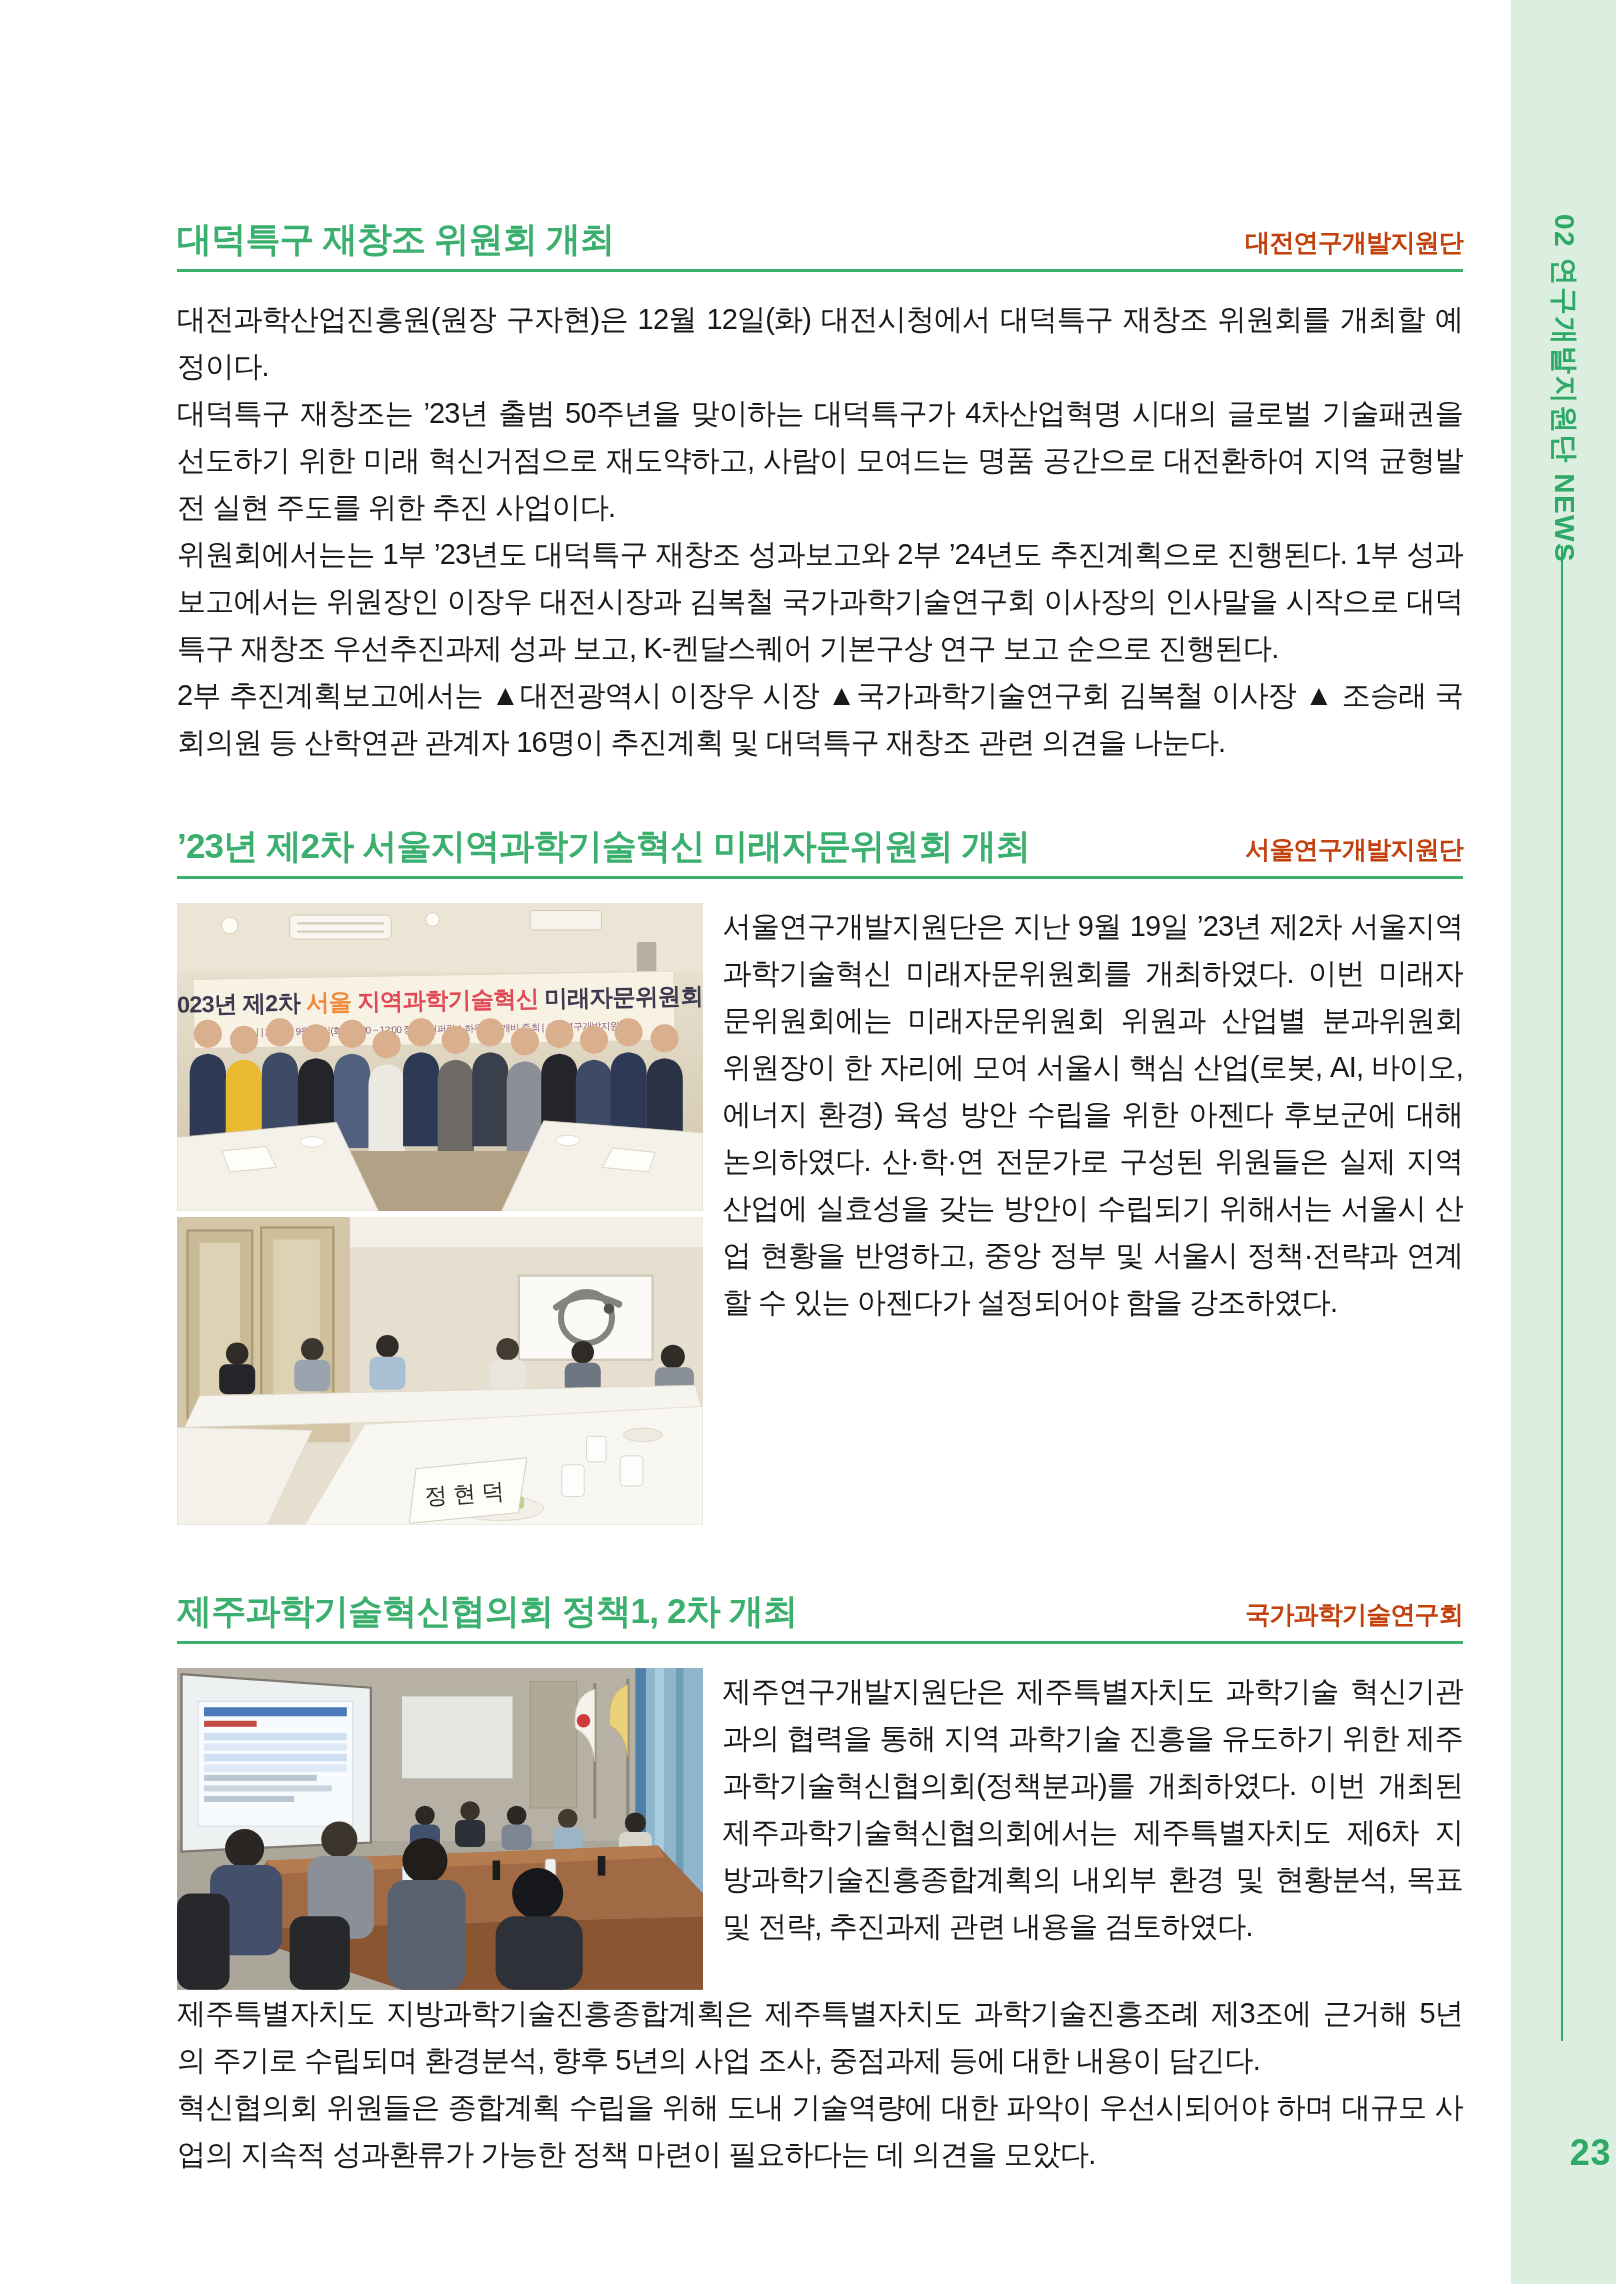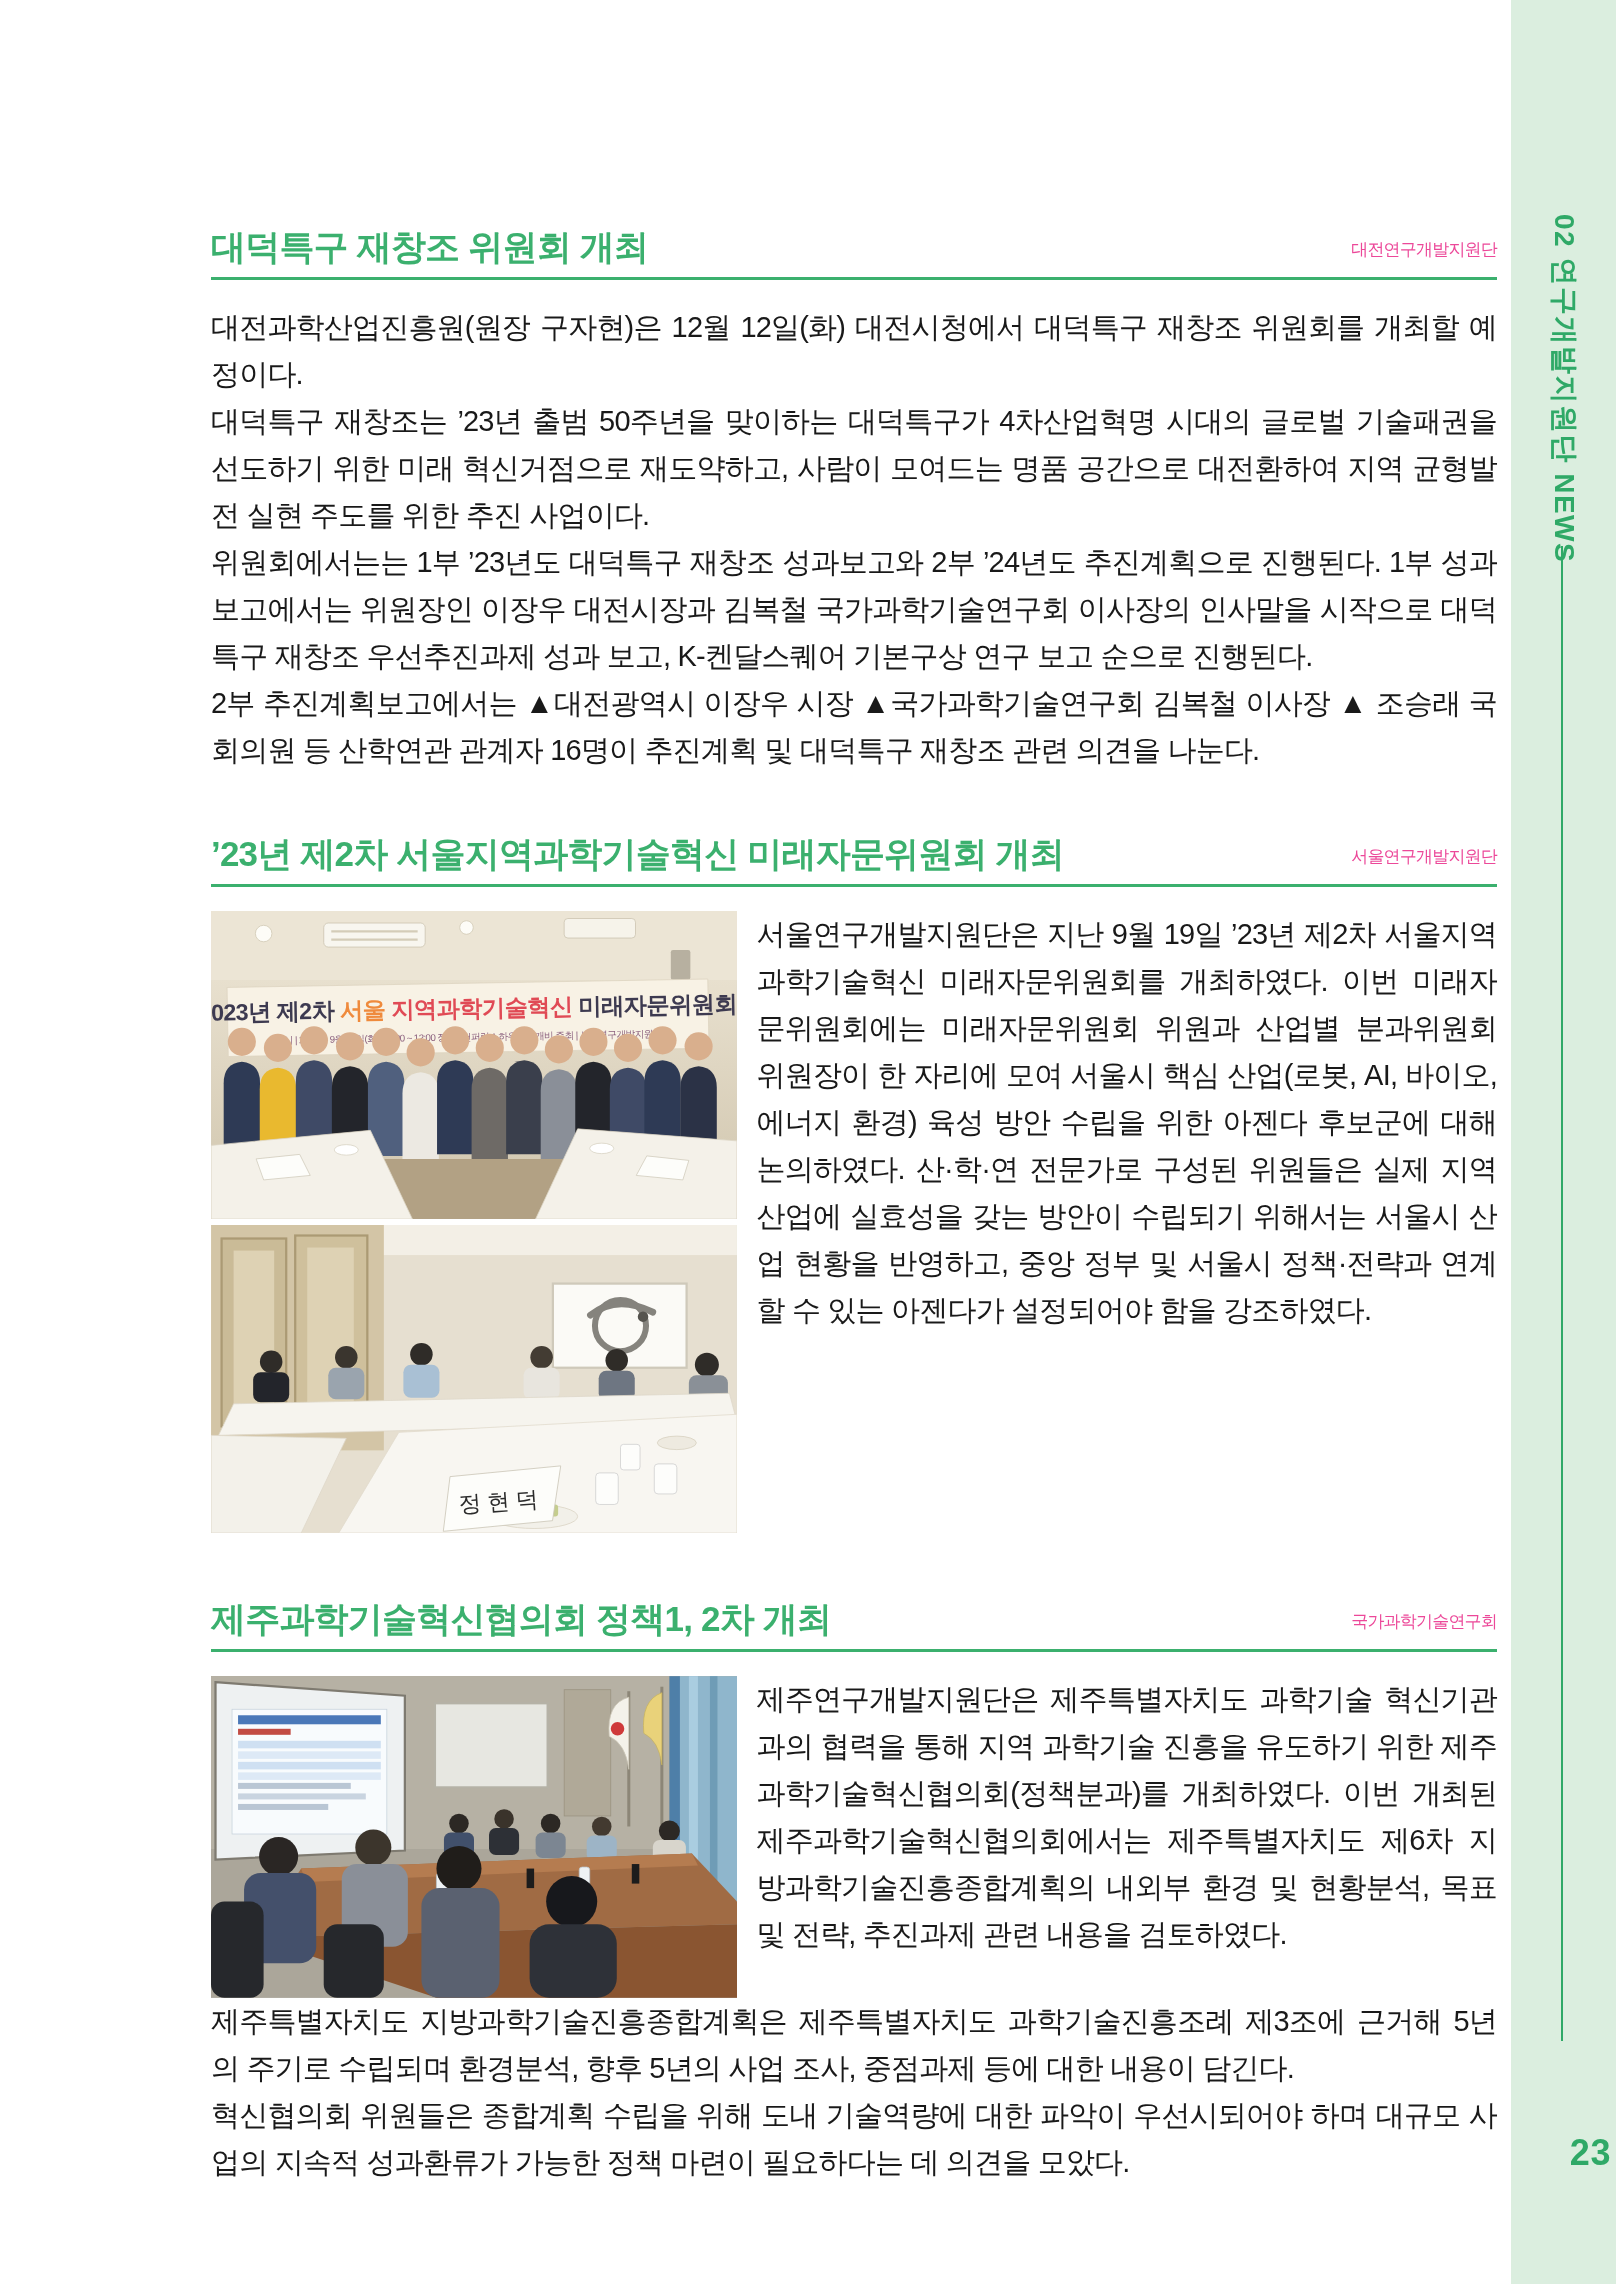--- a/index.html
+++ b/index.html
@@ -14,31 +14,31 @@
     position:absolute;top:214px;right:33px;
     writing-mode:vertical-rl;text-orientation:sideways;
     color:#2fa967;font-size:28px;font-weight:700;letter-spacing:1.5px;white-space:nowrap;
   }
   .sidebar-rule{position:absolute;top:546px;left:50px;width:2.3px;height:1495px;background:#2fa967;}
   .sidebar-page{
     position:absolute;top:2132px;left:0;width:100%;text-align:center;
     color:#2fa967;font-size:36px;font-weight:800;letter-spacing:0.8px;margin-left:27px;
   }
   
-  .content{position:absolute;left:177px;top:12px;width:1286px;margin-left:34px;}
+  .content{position:absolute;left:177px;top:4px;width:1286px;}
   section{display:block;}
   section::after{content:"";display:block;clear:both;}
   .sec-header{
     display:flex;justify-content:space-between;align-items:flex-end;
     border-bottom:3.8px solid #3bb06e;padding-bottom:12px;
   }
   .sec-title{
     margin:0;color:#3bb06e;font-size:35px;line-height:36px;font-weight:900;letter-spacing:-0.8px;
   }
-  .sec-org{color:#ec4899;font-size:17px;line-height:30px;font-weight:400;letter-spacing:-0.8px;}
+  .sec-org{color:#c2410c;font-size:25px;line-height:30px;font-weight:700;letter-spacing:-0.8px;}
   .sec-body{margin-top:24px;font-size:29px;line-height:47px;text-align:justify;letter-spacing:-0.8px;}
   .sec-body p{margin:0;}
   #sec-daedeok{margin-top:217px;}
   #sec-seoul{margin-top:62px;}
   #sec-jeju{margin-top:68px;}
   .photo-col{float:left;width:526px;margin:0 19.5px 0 0;}
   .photo{display:block;width:526px;background:#ccc;}
   .photo + .photo{margin-top:6px;}
   .clear-para{clear:left;margin-top:19.5px !important;}
   svg text{font-family:"Liberation Sans","DejaVu Sans",sans-serif;}

